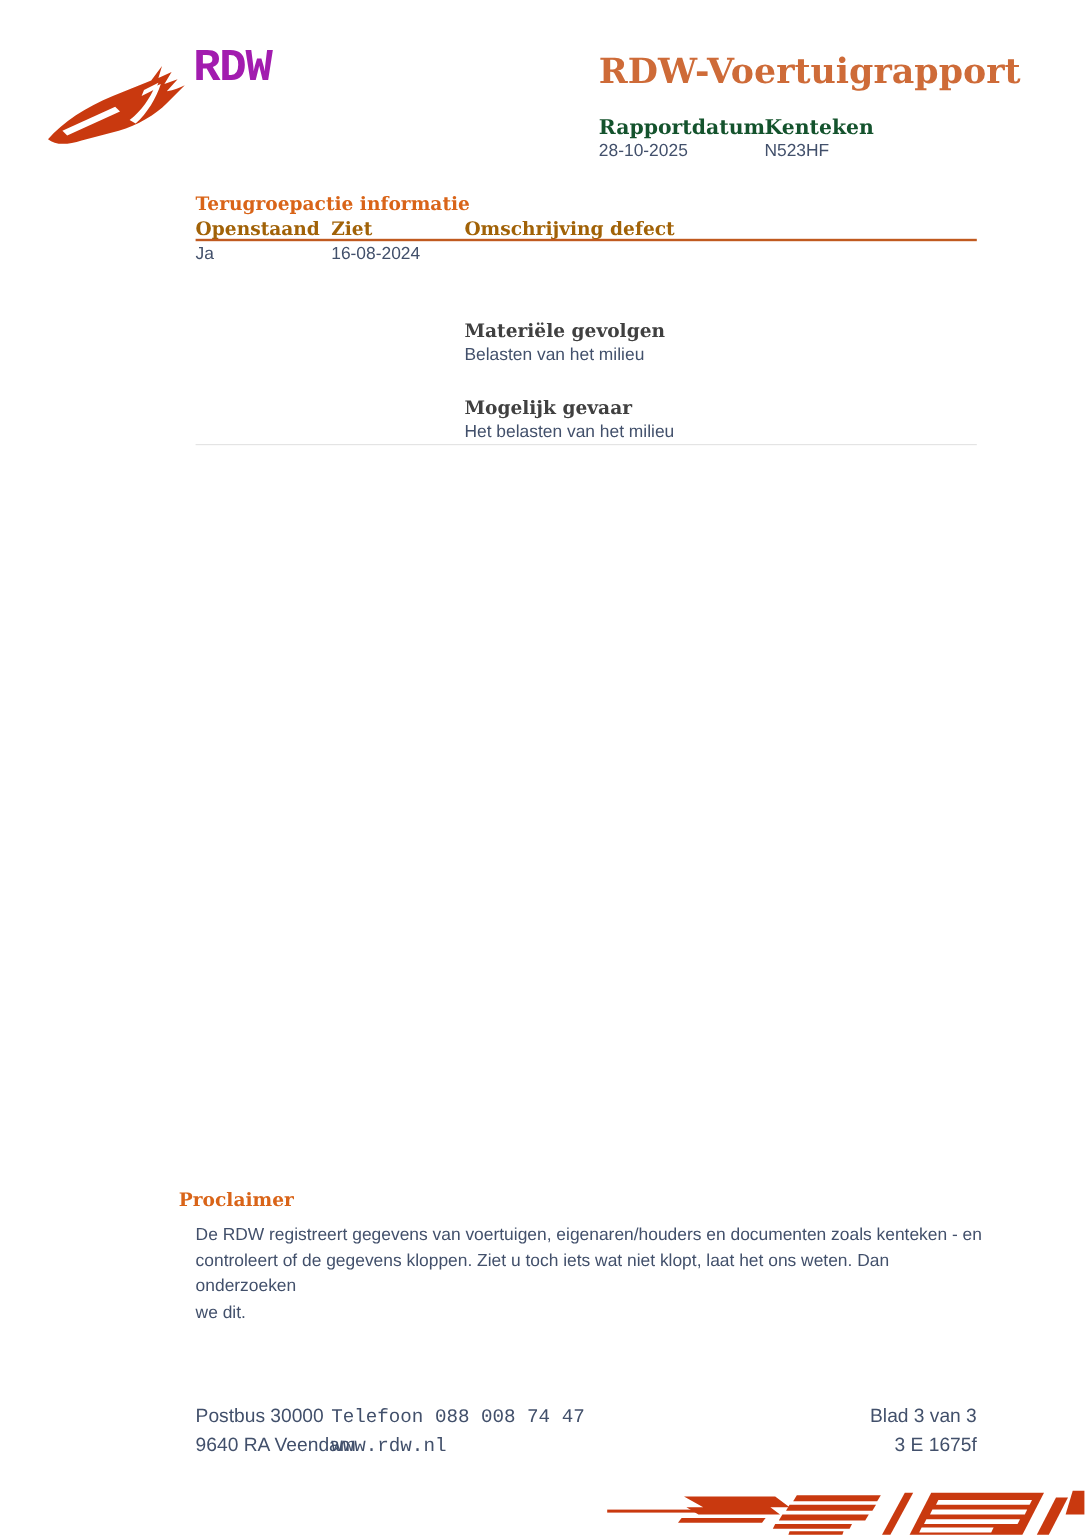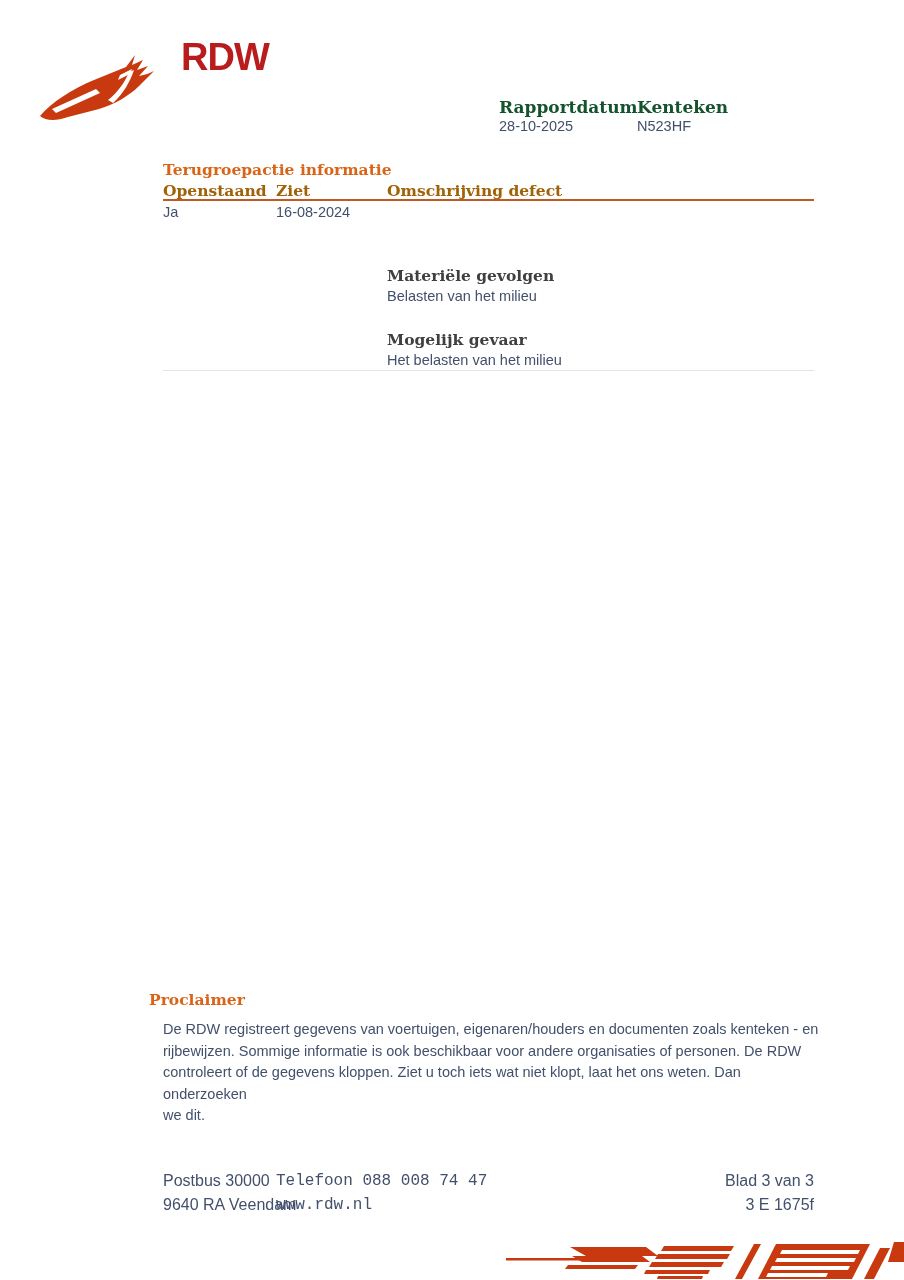--- a/index.html
+++ b/index.html
@@ -11,26 +11,25 @@
     height: 1280px;
     background: #ffffff;
     overflow: hidden;
   }
   .abs { position: absolute; }
 
   
   .logo-icon { left: 38px; top: 48px; width: 122px; height: 74px; }
   .logo-text {
     left: 161px; top: 36px;
-    font-family: Liberation Sans, sans-serif;
+    font-family: Liberation Mono, monospace;
     font-weight: bold;
     font-size: 38px;
     letter-spacing: -1px;
-    color: #b91c1c;
-    margin-left: 20px;
+    color: #a21caf;
   }
   .doc-title {
     left: 499px; top: 42px;
     font-family: "DejaVu Serif", serif;
     font-weight: bold;
     font-size: 29px;
     color: #ce6b38;
     white-space: nowrap;
   }
 
@@ -113,20 +112,21 @@
   <div class="abs logo-icon">
     <svg width="122" height="74" viewBox="0 0 122 74">
       <path fill="#c9390f" d="M2,68 C14,54 34,41 56,32 L88,19 L97,7 L94,17 L105,12 L99,22 L110,18 L101,28 C107,27 112,25 116,23 L101,38 C91,48 77,56 61,61 L30,69 C18,73 8,73 2,68 Z"></path>
       <path fill="#ffffff" d="M14,61 L58,41 L62,45 L18,65 Z"></path>
       <path fill="#ffffff" d="M70,52 C80,44 87,34 91,24 L96,22 C92,34 85,46 75,55 Z"></path>
       <path fill="#ffffff" d="M82,27 L94,21 L92,26 L80,32 Z"></path>
     </svg>
   </div>
 
   <div class="abs logo-text">RDW</div>
+  <div class="abs doc-title">RDW-Voertuigrapport</div>
 
   <div class="abs meta-label col-rapportdatum">Rapportdatum</div>
   <div class="abs meta-label col-kenteken">Kenteken</div>
   <div class="abs meta-value body-text col-rapportdatum">28-10-2025</div>
   <div class="abs meta-value body-text col-kenteken">N523HF</div>
 
   <div class="abs section-heading recall-heading">Terugroepactie informatie</div>
 
   <div class="abs th col-1">Openstaand</div>
   <div class="abs th col-2">Ziet</div>
@@ -140,21 +140,20 @@
   <div class="abs body-text mat-value col-3">Belasten van het milieu</div>
 
   <div class="abs sub-label gevaar-label col-3">Mogelijk gevaar</div>
   <div class="abs body-text gevaar-value col-3">Het belasten van het milieu</div>
 
   <div class="abs gray-rule"></div>
 
   <div class="abs section-heading proclaimer-heading">Proclaimer</div>
   <div class="abs body-text proclaimer-body">
     <div>De RDW registreert gegevens van voertuigen, eigenaren/houders en documenten zoals kenteken - en</div>
-    <div>rijbewijzen. Sommige informatie is ook beschikbaar voor andere organisaties of personen. De RDW</div>
     <div>controleert of de gegevens kloppen. Ziet u toch iets wat niet klopt, laat het ons weten. Dan onderzoeken</div>
     <div>we dit.</div>
   </div>
 
   <div class="abs footer-text f-row1 f-col1">Postbus 30000</div>
   <div class="abs footer-text f-row2 f-col1">9640 RA Veendam</div>
   <div class="abs footer-text f-row1 f-col2">Telefoon 088 008 74 47</div>
   <div class="abs footer-text f-row2 f-col2">
     <a href="#" class="footer-link">www.rdw.nl</a>
   </div>

